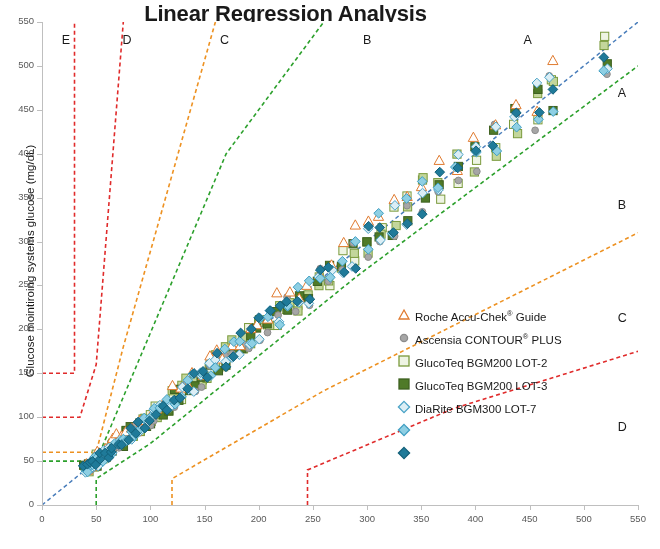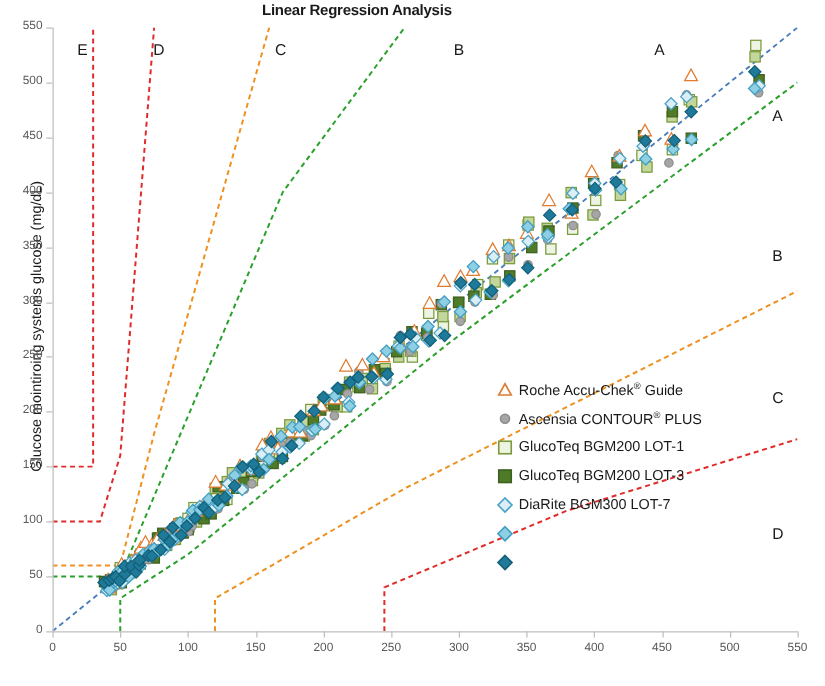--- a/index.html
+++ b/index.html
@@ -2,21 +2,21 @@
 <html><head>
 <meta charset="utf-8">
 <style>
   html,body{margin:0;padding:0;background:#fff;}
   body{width:660px;height:549px;font-family:"Liberation Sans",sans-serif;overflow:hidden;}
   #root{position:relative;width:660px;height:549px;}
 
   
   #chart-title{
     position:absolute;left:0;top:1px;width:571px;text-align:center;
-    font-size:12px;font-weight:bold;color:#1a1a1a;letter-spacing:-0.2px;
+    font-size:22px;font-weight:bold;color:#1a1a1a;letter-spacing:-0.2px;
   }
 
   
   #x-axis-title{
     position:absolute;left:0;top:528px;width:660px;text-align:center;
     font-size:11px;color:#3b3b3b;
   }
   #y-axis-title{
     position:absolute;left:-135px;top:255px;width:330px;text-align:center;
     font-size:11.5px;color:#1a1a1a;
@@ -40,21 +40,21 @@
   .zone{position:absolute;font-size:12.5px;color:#1a1a1a;}
 
   
   #grid-svg{position:absolute;left:0;top:0;width:596px;height:483px;}
   #pts-svg{position:absolute;left:0;top:0;width:596px;height:483px;}
 
   
   #legend{
     position:absolute;left:396px;top:300px;width:230px;
   }
-  .legend-row{position:relative;height:23px;display:flex;align-items:center;}
+  .legend-row{position:relative;height:23px;display:flex;align-items:flex-end;}
   .legend-mark{width:16px;height:16px;flex:0 0 16px;position:relative;margin-right:3px;}
   .legend-mark svg{position:absolute;left:0;top:0;}
   .legend-label{font-size:11.5px;color:#1a1a1a;white-space:nowrap;}
   .legend-label sup{font-size:7.5px;vertical-align:super;}
 </style>
 </head>
 <body>
 
 <div id="root">
 
@@ -607,21 +607,21 @@
           </svg>
         </span>
         <span class="legend-label">Ascensia CONTOUR<sup>®</sup> PLUS</span>
       </div>
       <div class="legend-row">
         <span class="legend-mark">
           <svg width="16" height="16">
             <rect x="3" y="3" width="10" height="10" fill="#eef4e3" stroke="#7a9a3c" stroke-width="1.3"></rect>
           </svg>
         </span>
-        <span class="legend-label">GlucoTeq BGM200 LOT-1</span>
+        <span class="legend-label">GlucoTeq BGM200 LOT-2</span>
       </div>
       <div class="legend-row">
         <span class="legend-mark">
           <svg width="16" height="16">
             <rect x="3" y="3" width="10" height="10" fill="#4f7a28" stroke="#3e6120" stroke-width="1.3"></rect>
           </svg>
         </span>
         <span class="legend-label">GlucoTeq BGM200 LOT-3</span>
       </div>
       <div class="legend-row">

